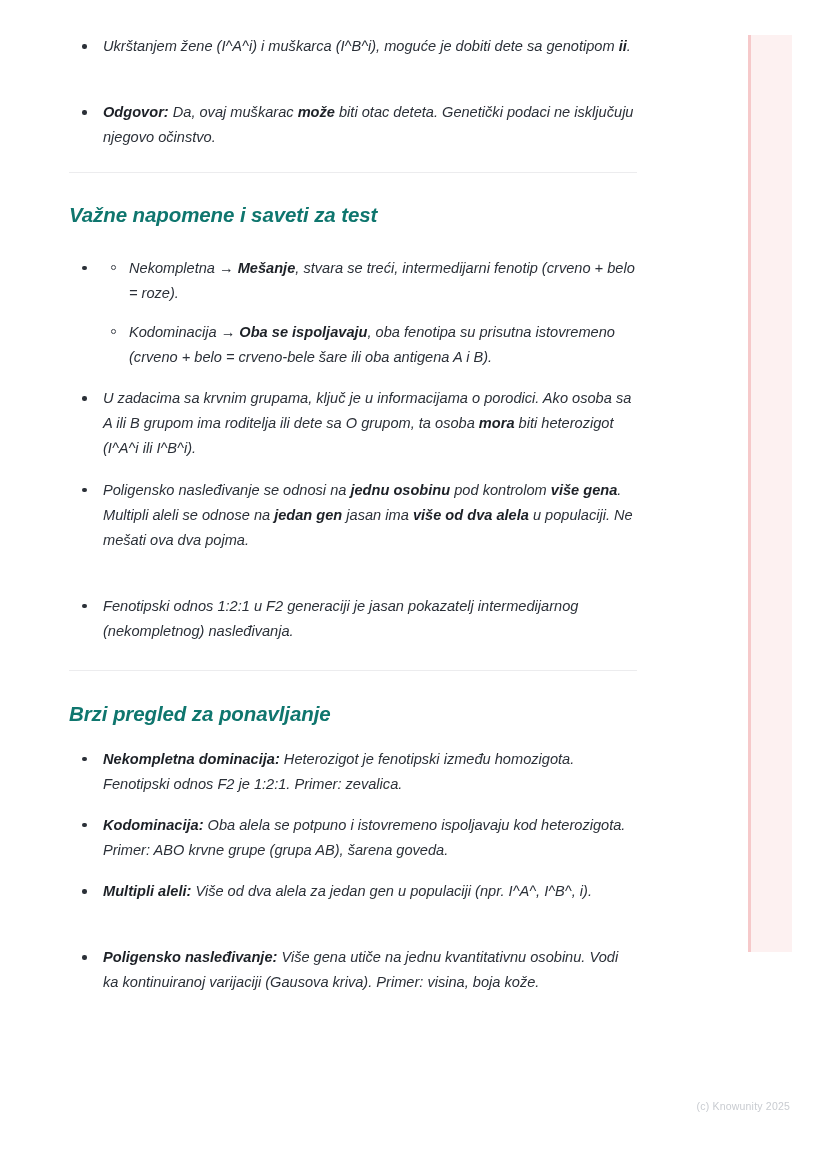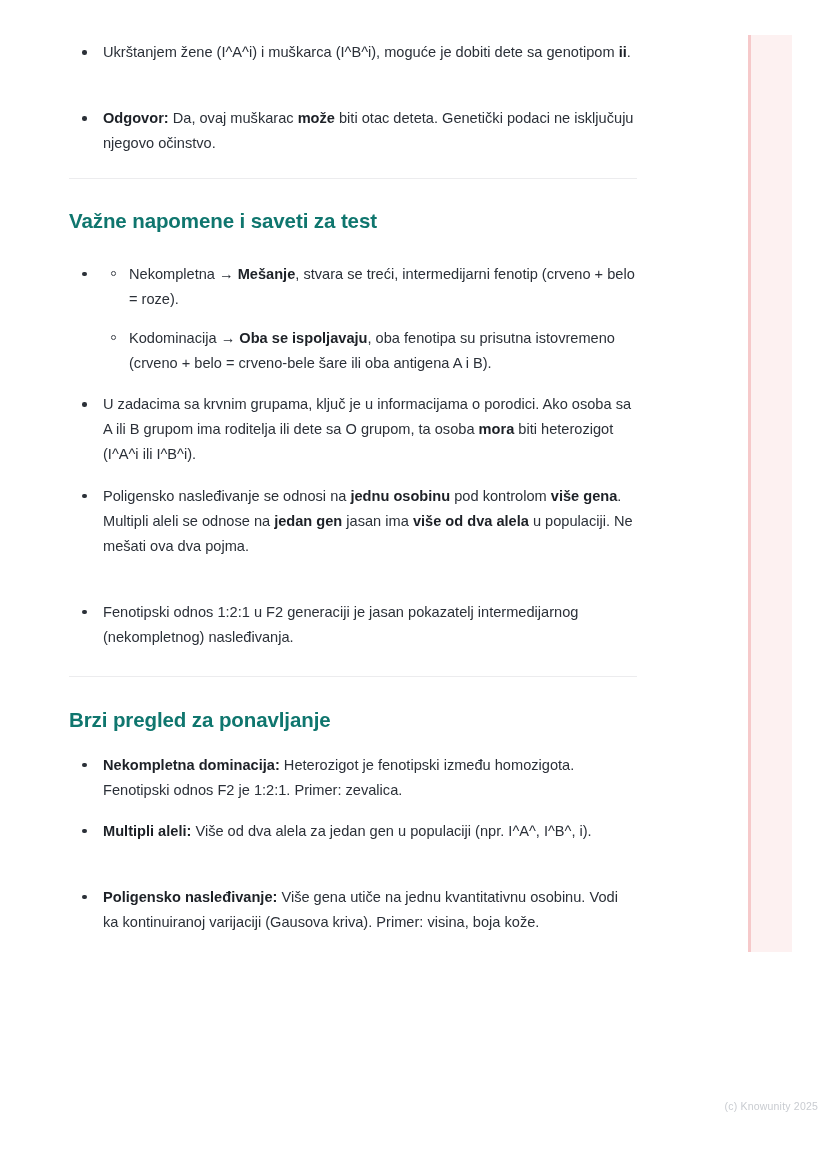--- a/index.html
+++ b/index.html
@@ -34,22 +34,23 @@
     height: 917px;
     background: #fdf1f1;
     border-left: 3px solid #f6c9ca;
     box-sizing: border-box;
   }
 
   
   .content {
     position: absolute;
     left: 69px;
-    top: 40px;
+    top: 34px;
     width: 568px;
+    font-style: italic;
   }
 
   
   ul.bullets {
     list-style: none;
     margin: 0;
     padding: 0;
   }
   ul.bullets > li {
     position: relative;
@@ -140,21 +141,20 @@
   
   .footer {
     position: absolute;
     left: 0;
     top: 1100px;
     width: 790px;
     text-align: right;
     font-size: 10.5px;
     color: #c9ccd1;
     letter-spacing: 0.2px;
-    padding-left: 28px;
   }
 </style>
 </head>
 <body>
 
 <div class="page">
 
   <div class="side-panel"></div>
 
   <div class="content">
@@ -183,20 +183,21 @@
 
     <div class="gap-before-rule-2"></div>
     <hr class="divider">
     <div class="gap-after-rule-2"></div>
 
     <h2 class="section-title">Brzi pregled za ponavljanje</h2>
     <div class="gap-after-title-2"></div>
 
     <ul class="bullets">
         <li><span class="b">Nekompletna dominacija:</span><span> Heterozigot je fenotipski između homozigota. Fenotipski odnos F2 je 1:2:1. Primer: zevalica.</span></li>
+        <li><span class="b">Kodominacija:</span><span> Oba alela se potpuno i istovremeno ispoljavaju kod heterozigota. Primer: ABO krvne grupe (grupa AB), šarena goveda.</span></li>
         <li><span class="b">Multipli aleli:</span><span> Više od dva alela za jedan gen u populaciji (npr. I^A^, I^B^, i).</span></li>
         <li><span class="b">Poligensko nasleđivanje:</span><span> Više gena utiče na jednu kvantitativnu osobinu. Vodi ka kontinuiranoj varijaciji (Gausova kriva). Primer: visina, boja kože.</span></li>
       </ul>
 
   </div>
 
   <div class="footer">(c) Knowunity 2025</div>
 
 </div>
 

